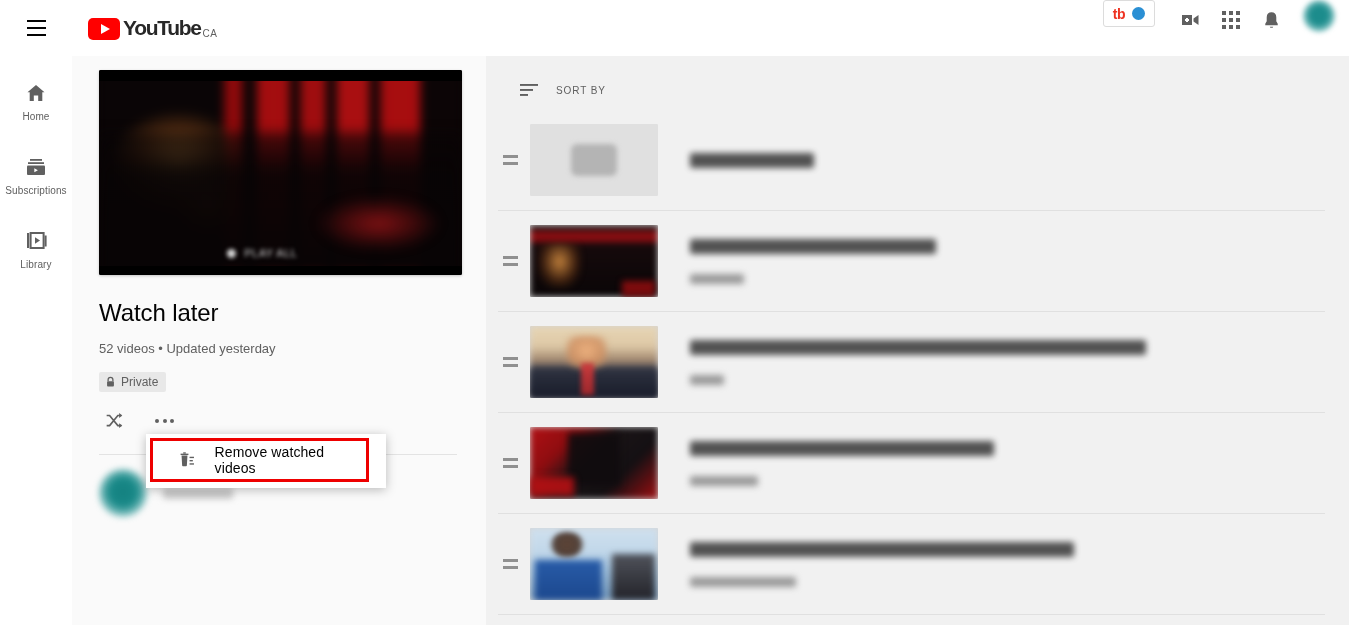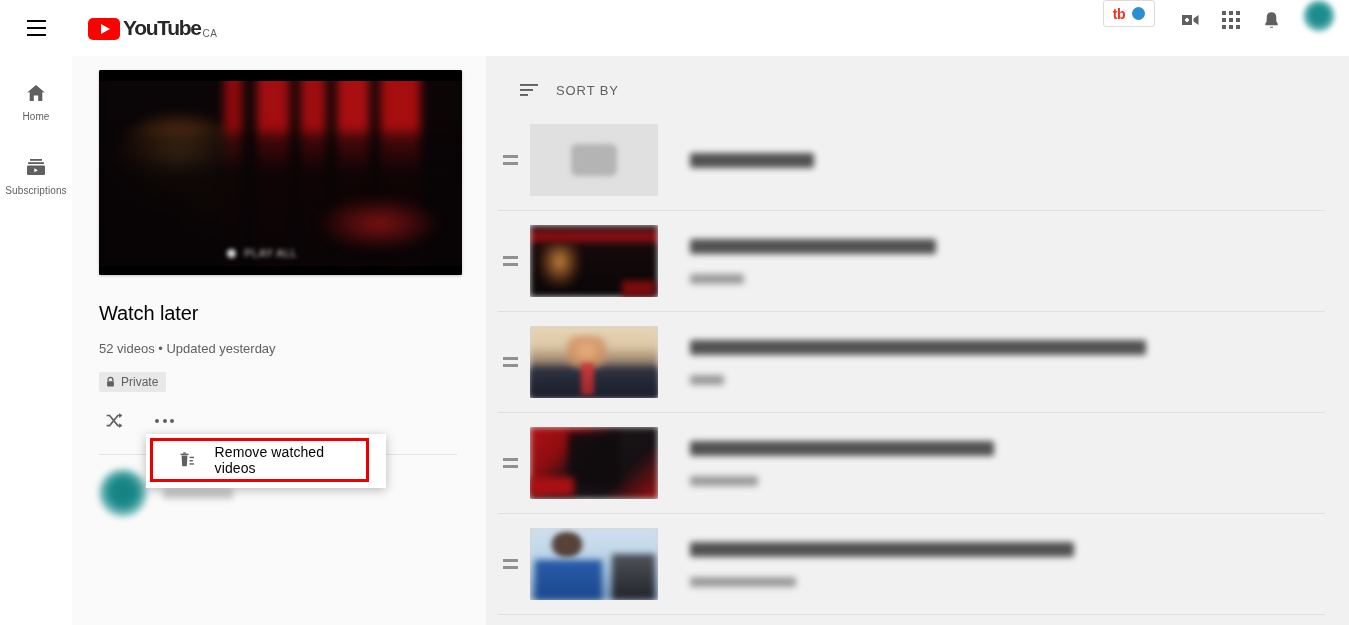--- a/index.html
+++ b/index.html
@@ -164,21 +164,21 @@
   .pl-thumb .botcap { position:absolute; left:0; right:0; bottom:0; height:9px; background:#000; }
   .pl-thumb .ovl-text {
     position:absolute; left:45%; bottom:16px; transform: translateX(-50%);
     display:flex; align-items:center; gap:8px;
     filter: blur(2.2px);
   }
   .pl-thumb .ovl-text .t { font-size: 11px; color:#cfcfcf; letter-spacing:.5px; }
   .pl-thumb .ovl-text .dot2 { width:9px; height:9px; border-radius:50%; background:#d8d8d8; }
 
   .pl-title {
-    font-size: 20px; color: #030303; font-weight: normal;
+    font-size: 24px; color: #030303; font-weight: normal;
     margin-top: 23px; line-height: 30px; letter-spacing: -.1px;
   }
   .pl-meta {
     font-size: 13px; color: #606060; margin-top: 12px; line-height: 18px;
   }
   .privacy-badge {
     display: inline-flex; align-items: center; gap: 5px;
     background: #e8e8e8; border-radius: 2px;
     padding: 3px 8px 3px 6px; margin-top: 14px;
   }
@@ -226,21 +226,21 @@
     width: 863px; height: 569px;
     background: #f1f1f1;
     padding: 0 24px 0 0;
     overflow: hidden;
   }
   .sortby {
     display: flex; align-items: center; gap: 16px;
     margin: 26px 0 0 34px; cursor: pointer; width: fit-content;
   }
   .sortby .slabel {
-    font-size: 13px; color: #606060; letter-spacing: .9px; line-height: 15px;
+    font-size: 10px; color: #606060; letter-spacing: .9px; line-height: 15px;
   }
 
   .vrow {
     position: relative;
     display: flex; align-items: center;
     height: 101px; margin-left: 12px;
     border-bottom: 1px solid #e0e0e0;
     cursor: pointer;
   }
   .vrow:first-of-type { border-top: none; }
@@ -419,20 +419,29 @@
   <div class="side-item">
     <svg width="26" height="24" viewBox="0 0 26 24">
       <rect x="7" y="4" width="12" height="1.8" fill="#606060"></rect>
       <rect x="5" y="7.2" width="16" height="1.8" fill="#606060"></rect>
       <rect x="4" y="10.5" width="18" height="9.5" rx="1" fill="#606060"></rect>
       <path d="M11.3 13.2v4l3.6-2z" fill="#fff"></path>
     </svg>
     <div class="side-label">Subscriptions</div>
   </div>
 
+  <div class="side-item">
+    <svg width="26" height="24" viewBox="0 0 26 24">
+      <rect x="4" y="4" width="2.2" height="15" fill="#606060"></rect>
+      <rect x="7.6" y="4" width="13" height="15" fill="none" stroke="#606060" stroke-width="2"></rect>
+      <path d="M12 8.3v6.4l5-3.2z" fill="#606060"></path>
+      <rect x="21.6" y="6.5" width="2" height="11" fill="#606060"></rect>
+    </svg>
+    <div class="side-label">Library</div>
+  </div>
 </div>
 
 <div id="playlist-panel">
 
   <div class="pl-thumb">
     <div class="inner"></div>
     <div class="band-mask"></div>
     <div class="glow-b"></div>
     <div class="topbar"></div>
     <div class="botcap"></div>

